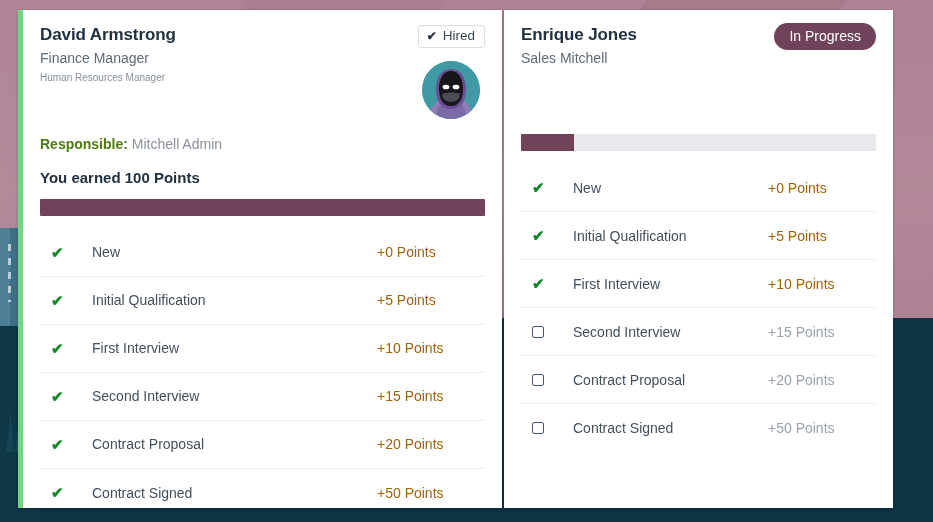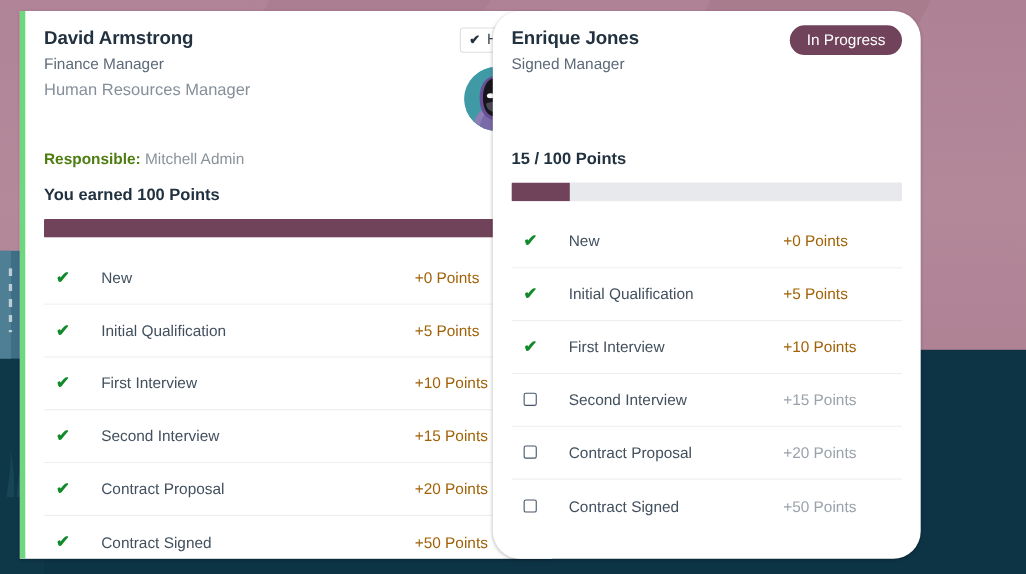--- a/index.html
+++ b/index.html
@@ -74,21 +74,21 @@
   .card {
     position: absolute;
     top: 10px;
     height: 498px;
     background: #ffffff;
     box-shadow: 0 1px 3px rgba(0,0,0,0.22);
     display: flex;
     overflow: hidden;
   }
   #card-left  { left: 18px;  width: 484px; }
-  #card-right { left: 448px; width: 389px; border-radius: 25px; }
+  #card-right { left: 504px; width: 389px; }
 
   .card-stripe {
     width: 5px;
     flex: 0 0 5px;
     background: #6fd87f;
   }
 
   .card-body {
     flex: 1 1 auto;
     padding: 14px 17px 0 17px;
@@ -109,21 +109,21 @@
     color: #22313f;
     line-height: 1.35;
     letter-spacing: -0.1px;
   }
   .job-line1 {
     font-size: 14px;
     color: #5d6a77;
     line-height: 1.62;
   }
   .job-line2 {
-    font-size: 15px;
+    font-size: 10px;
     color: #868f99;
     line-height: 1.62;
   }
 
   
   .badge-hired {
     position: absolute;
     right: 0; top: 1px;
     display: inline-flex;
     align-items: center;
@@ -359,30 +359,29 @@
   </div>
 </div>
 
 <div class="card" id="card-right">
 
   <div class="card-body">
 
     <div class="card-header">
       <div class="titles">
         <div class="person-name">Enrique Jones</div>
-        <div class="job-line1">Signed Manager</div>
+        <div class="job-line1">Sales Mitchell</div>
       </div>
 
       <div class="badge-progress">
         <span>In Progress</span>
       </div>
     </div>
 
     <div class="meta">
-      <div class="points-line">15 / 100 Points</div>
     </div>
 
     <div class="progress-track">
       <div class="progress-fill" style="width: 15%;"></div>
     </div>
 
     <div class="stages">
         <div class="stage-row done">
           <div class="stage-mark">
             <span class="mark-check">✔</span>

